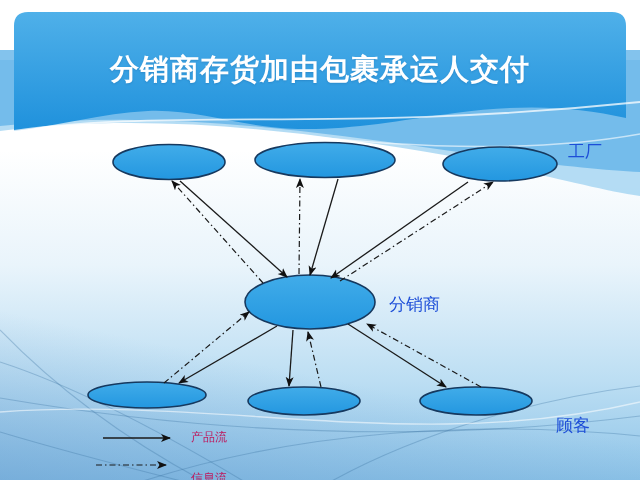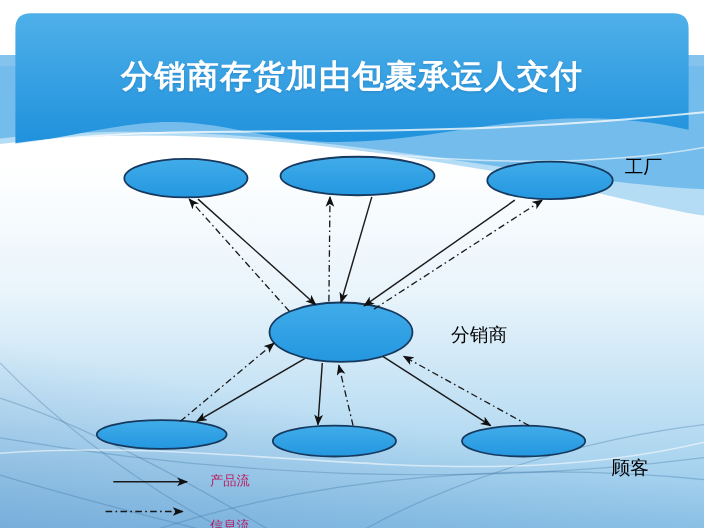--- a/index.html
+++ b/index.html
@@ -7,21 +7,21 @@
     position:relative;width:640px;height:480px;overflow:hidden;
     font-family:"Liberation Sans","DejaVu Sans",sans-serif;background:#ffffff;
   }
   .stage svg{position:absolute;left:0;top:0;}
   .slide-title{
     position:absolute;left:0;right:0;top:50px;text-align:center;
     color:#ffffff;font-size:29px;font-weight:600;letter-spacing:1px;
     text-shadow:0 1px 2px rgba(20,80,140,0.25);
   }
   .node-label{
-    position:absolute;color:#000000;font-size:17px;line-height:1.1;white-space:nowrap;
+    position:absolute;color:#1d4ed8;font-size:17px;line-height:1.1;white-space:nowrap;
   }
   .legend-label{
     position:absolute;color:#be185d;font-size:12px;line-height:1.1;white-space:nowrap;
   }
 </style>
 </head>
 <body>
 
 <div class="stage">
 
@@ -112,18 +112,18 @@
       <g>
         <line x1="103" y1="438" x2="170" y2="438" stroke="#1a1a1a" stroke-width="1.4" marker-end="url(#ah)"></line>
         <line x1="96" y1="465" x2="166" y2="465" stroke="#1a1a1a" stroke-width="1.2" stroke-dasharray="6 3 1.5 3" marker-end="url(#ah)"></line>
       </g>
     </g>
   </svg>
 
   <div class="slide-title">分销商存货加由包裹承运人交付</div>
 
   <div class="node-label" style="left:568px;top:143px">工厂</div>
-  <div class="node-label" style="left:410px;top:296px">分销商</div>
+  <div class="node-label" style="left:389px;top:296px">分销商</div>
   <div class="node-label" style="left:556px;top:417px">顾客</div>
 
   <div class="legend-label" style="left:191px;top:431px">产品流</div>
   <div class="legend-label" style="left:191px;top:472px">信息流</div>
 </div>
 
 </body></html>

